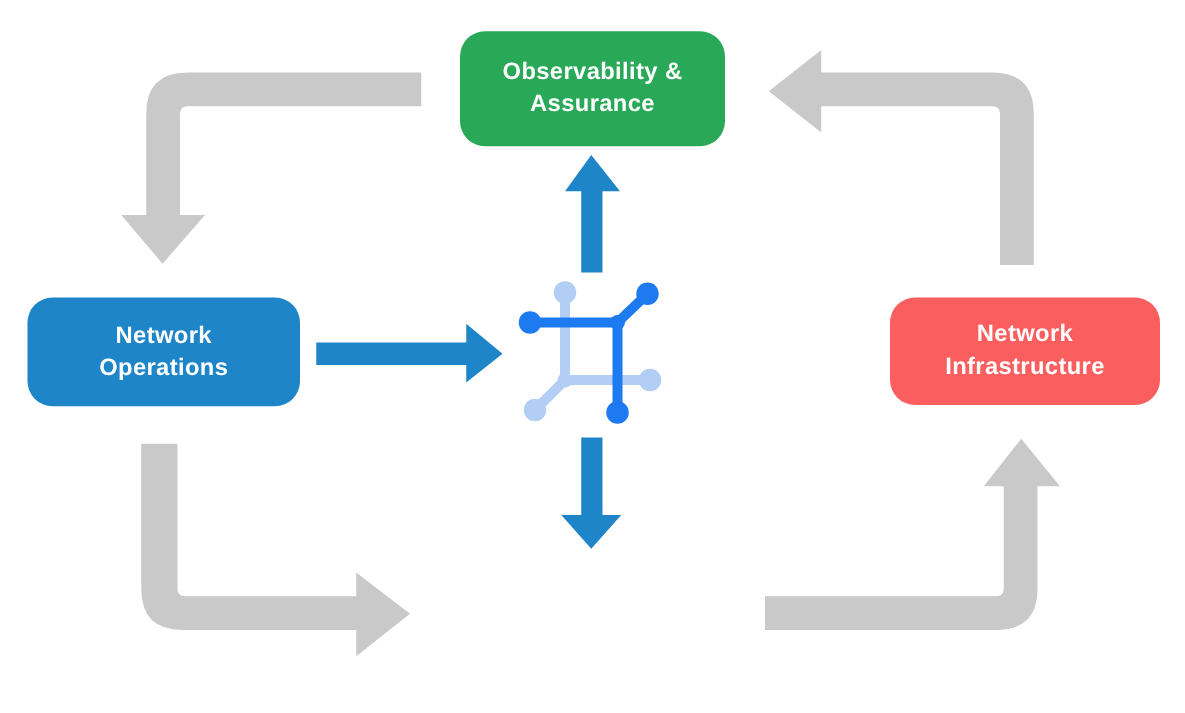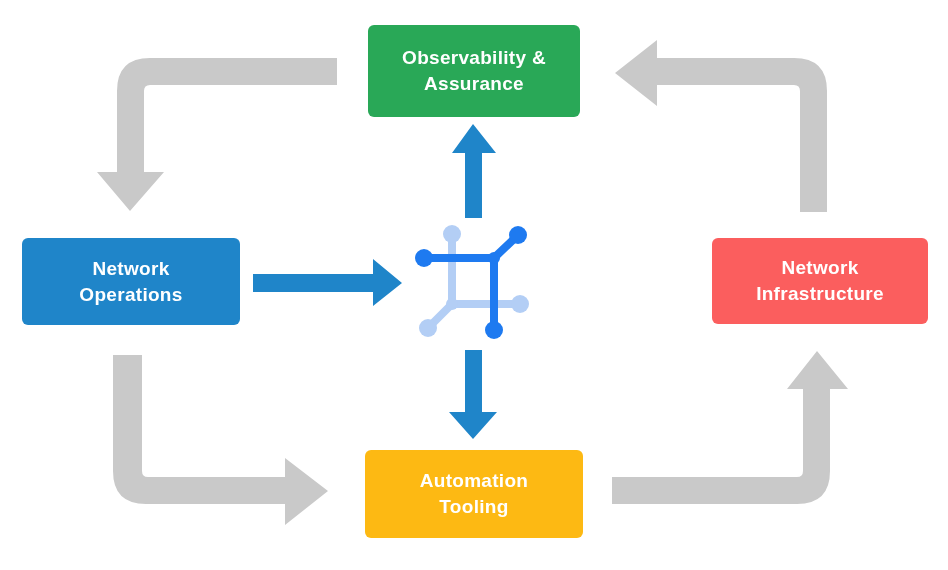--- a/index.html
+++ b/index.html
@@ -11,21 +11,21 @@
     font-family:"Liberation Sans", sans-serif;
     overflow:hidden;
   }
   .arrows-layer {
     position:absolute;
     left:0; top:0;
     width:948px; height:570px;
   }
   .node {
     position:absolute;
-    border-radius:6px;
+    border-radius:20px;
     display:flex;
     align-items:center;
     justify-content:center;
     text-align:center;
     color:#ffffff;
     font-size:19px;
     font-weight:700;
     letter-spacing:0.3px;
     line-height:1.35;
     white-space:pre-line;
@@ -92,18 +92,14 @@
   <div class="node node-left" style="background: rgb(31, 133, 201);">
     <span>Network
 Operations</span>
   </div>
 
   <div class="node node-right" style="background: rgb(251, 94, 94);">
     <span>Network
 Infrastructure</span>
   </div>
 
-  <div class="node node-bottom" style="background: rgb(253, 185, 19);">
-    <span>Automation
-Tooling</span>
-  </div>
 
 </div>
 
 </body></html>

